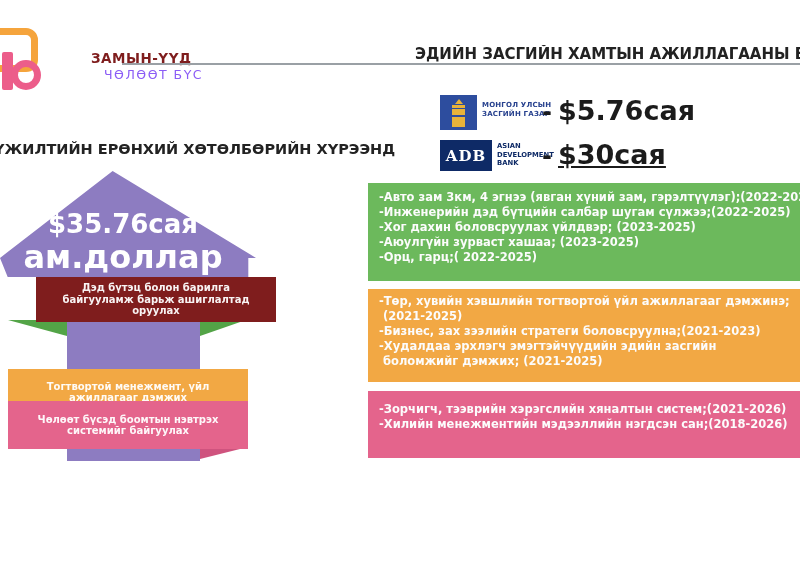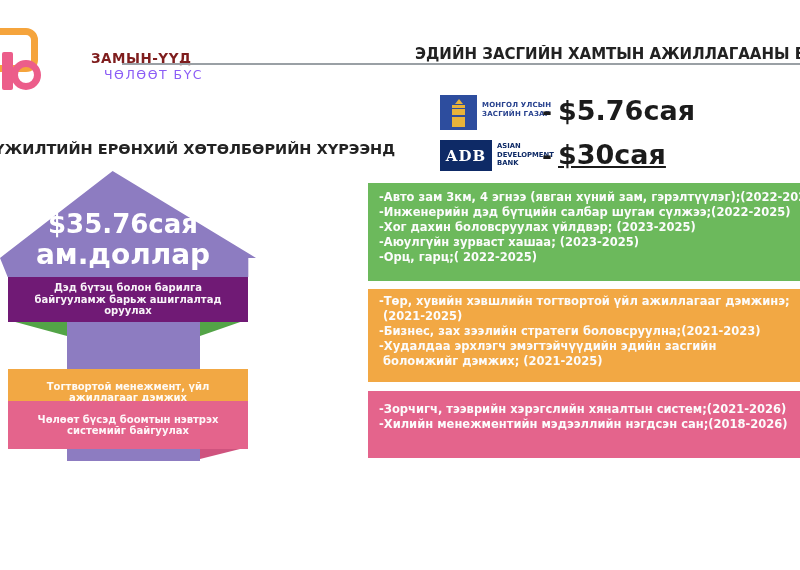--- a/index.html
+++ b/index.html
@@ -36,25 +36,25 @@
   
   .program-heading{left:-6px;top:141px;font-size:14.5px;font-weight:bold;color:#222;white-space:nowrap;}
 
   
   .arrow-shaft{left:67px;top:240px;width:133px;height:221px;background:#8d7cc1;z-index:1;}
   .arrow-head{left:0;top:171px;width:256px;height:106px;background:#8d7cc1;z-index:2;
               clip-path:polygon(44% 0,100% 82%,97% 82%,97% 100%,3% 100%,0 82%);}
   .arrow-amount{left:8px;top:209px;width:230px;text-align:center;z-index:4;
                 font-size:26px;font-weight:bold;color:#fff;}
   .arrow-currency{left:8px;top:238px;width:230px;text-align:center;z-index:4;
-                  font-size:28px;font-weight:bold;color:#fff;}
+                  font-size:32px;font-weight:bold;color:#fff;}
   .banner{left:8px;width:240px;z-index:3;display:flex;align-items:center;justify-content:center;
           text-align:center;font-size:10px;font-weight:bold;line-height:11.5px;color:rgba(255,255,255,.95);}
   .banner-inner{width:190px;}
-  .banner-green{top:277px;height:45px;background:#701a75;}
+  .banner-green{top:277px;height:45px;background:#7f1d1d;margin-left:28px;}
   .banner-orange{top:340px;height:46px;background:#f2a844;margin-top:29px;}
   .banner-pink{top:401px;height:48px;background:#e4648c;}
   .wedge{z-index:2;}
   .wedge-l{left:8px;width:59px;height:16px;background:#53a447;clip-path:polygon(0 0,100% 0,100% 100%);}
   .wedge-r{left:200px;width:46px;height:16px;background:#53a447;clip-path:polygon(0 0,100% 0,0 100%);}
   .wg1{top:320px;}.wg2{top:384px;height:14px;}
   .pink-fold{left:200px;top:447px;width:48px;height:12px;background:#cf537e;clip-path:polygon(0 0,100% 0,0 100%);z-index:2;}
 
   
   .box{left:368px;width:432px;overflow:hidden;color:#fcfcfc;font-weight:bold;font-size:11.5px;line-height:15px;}

